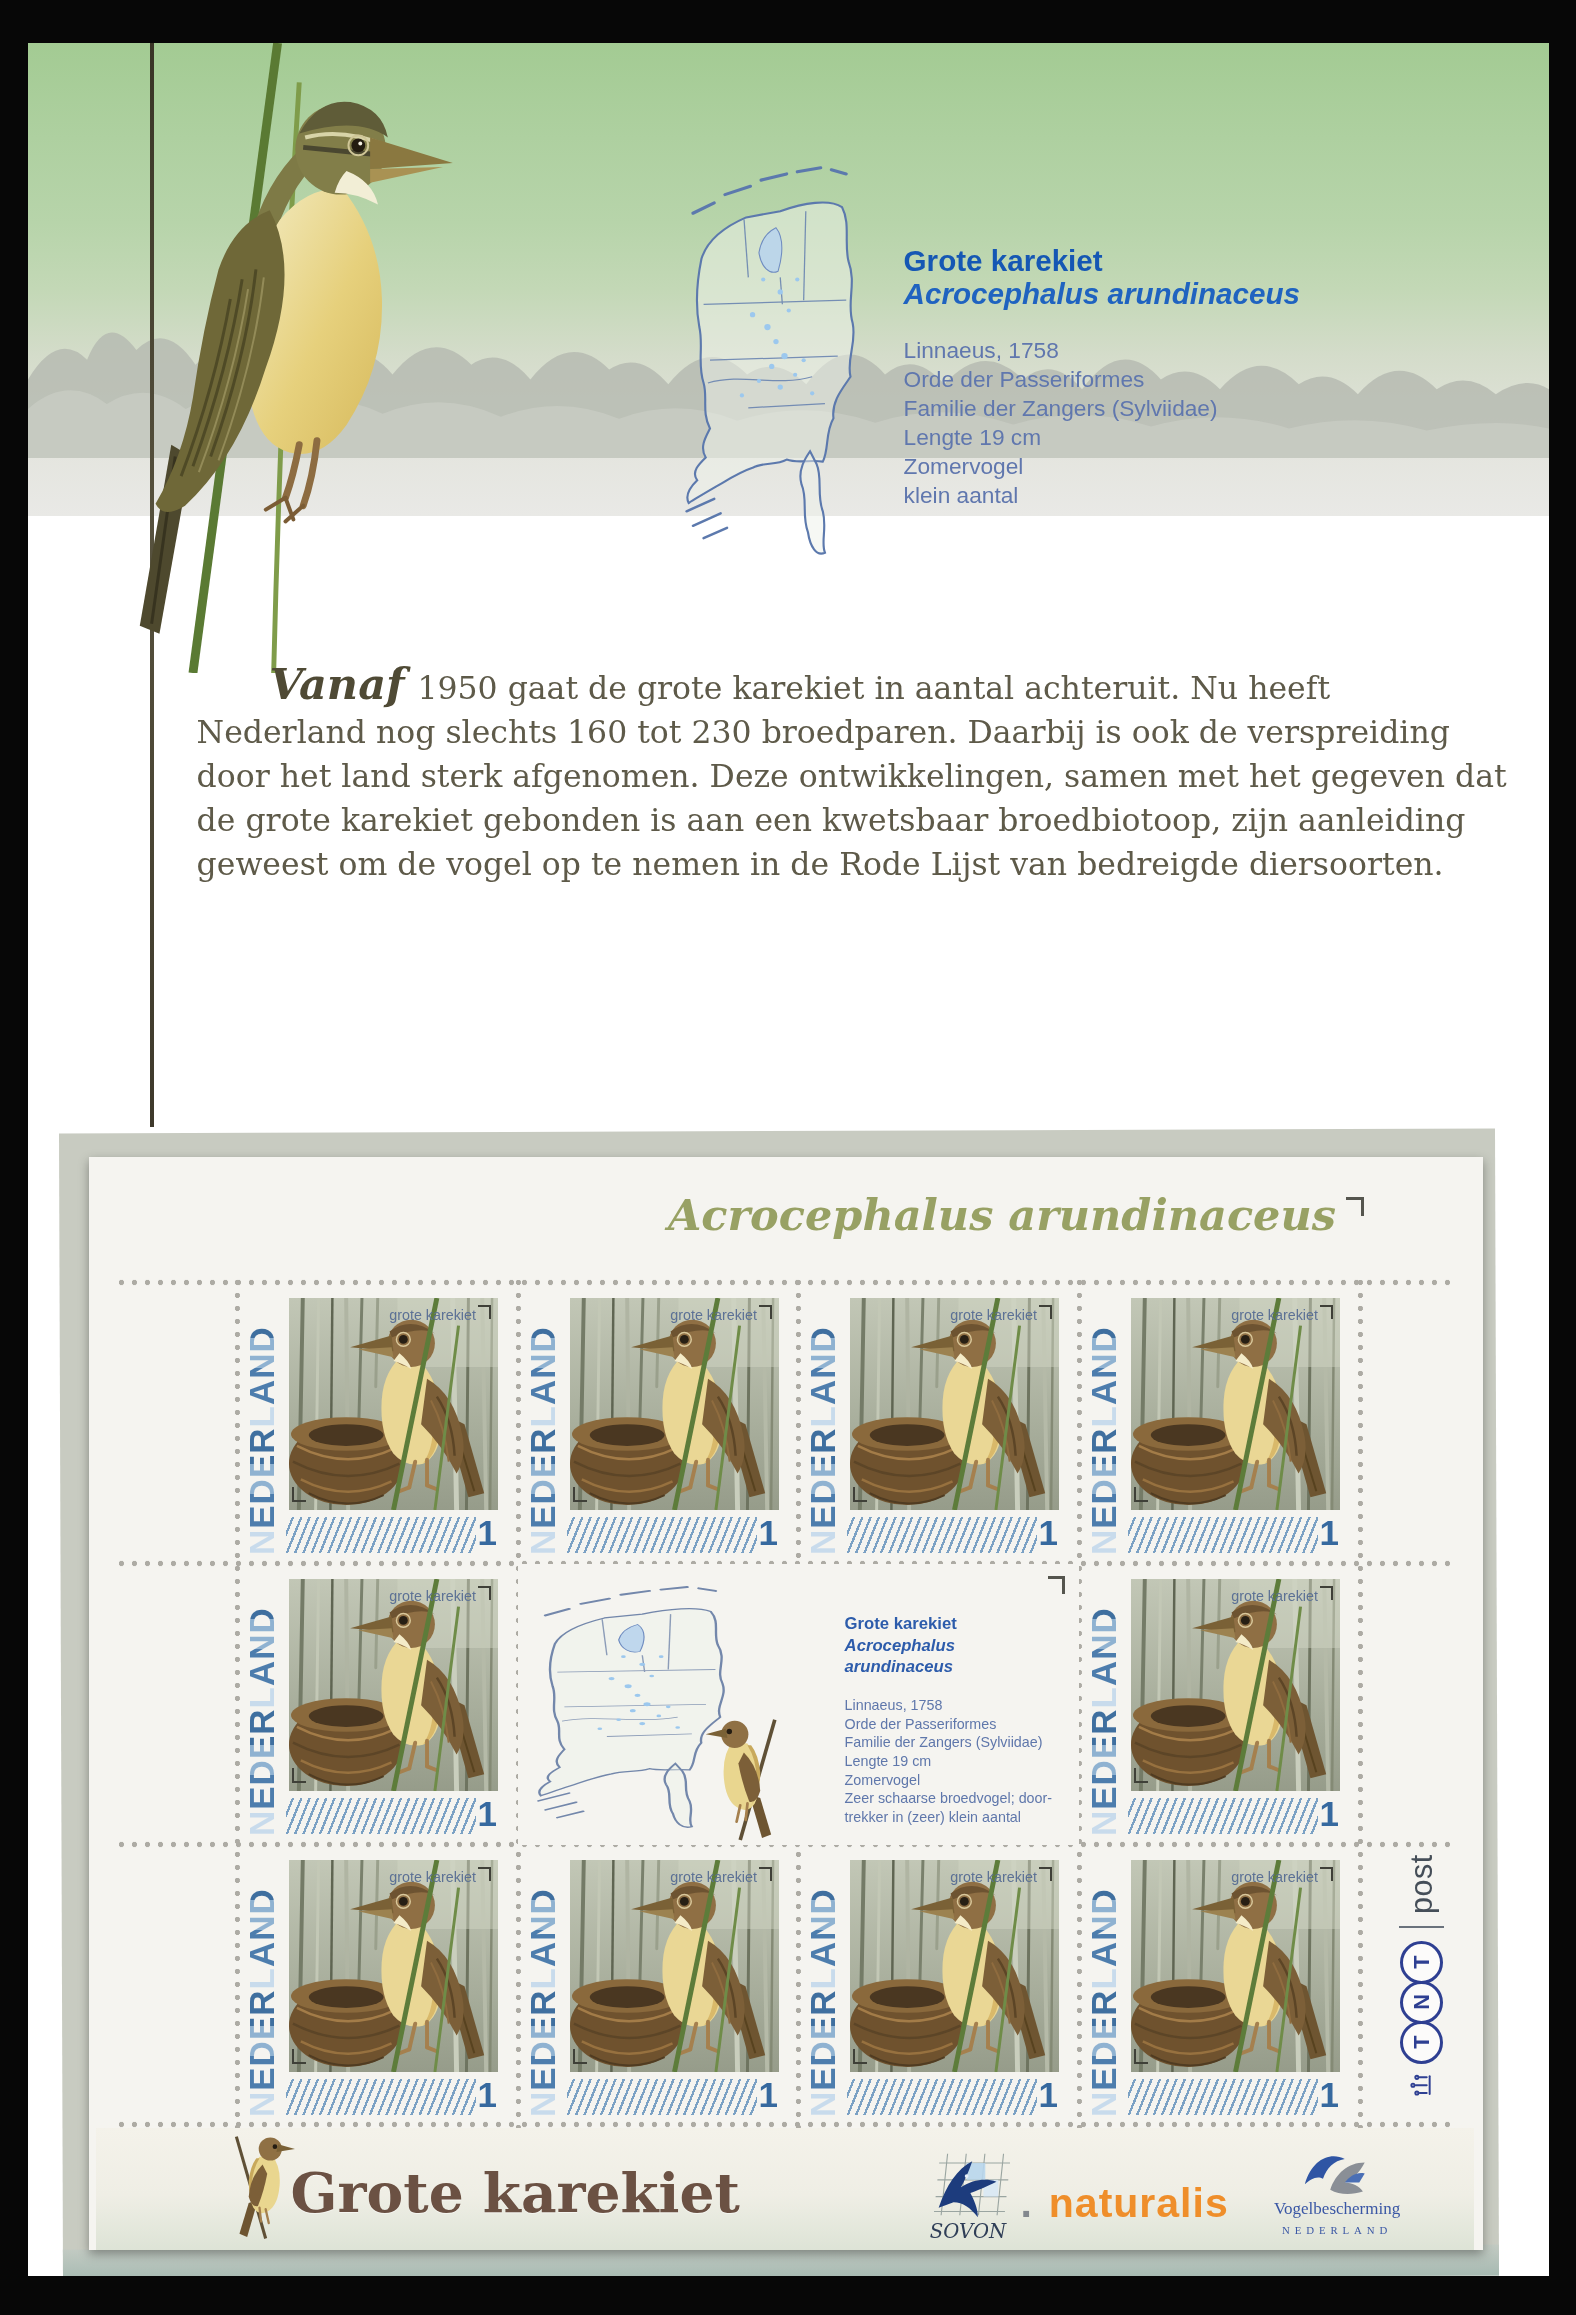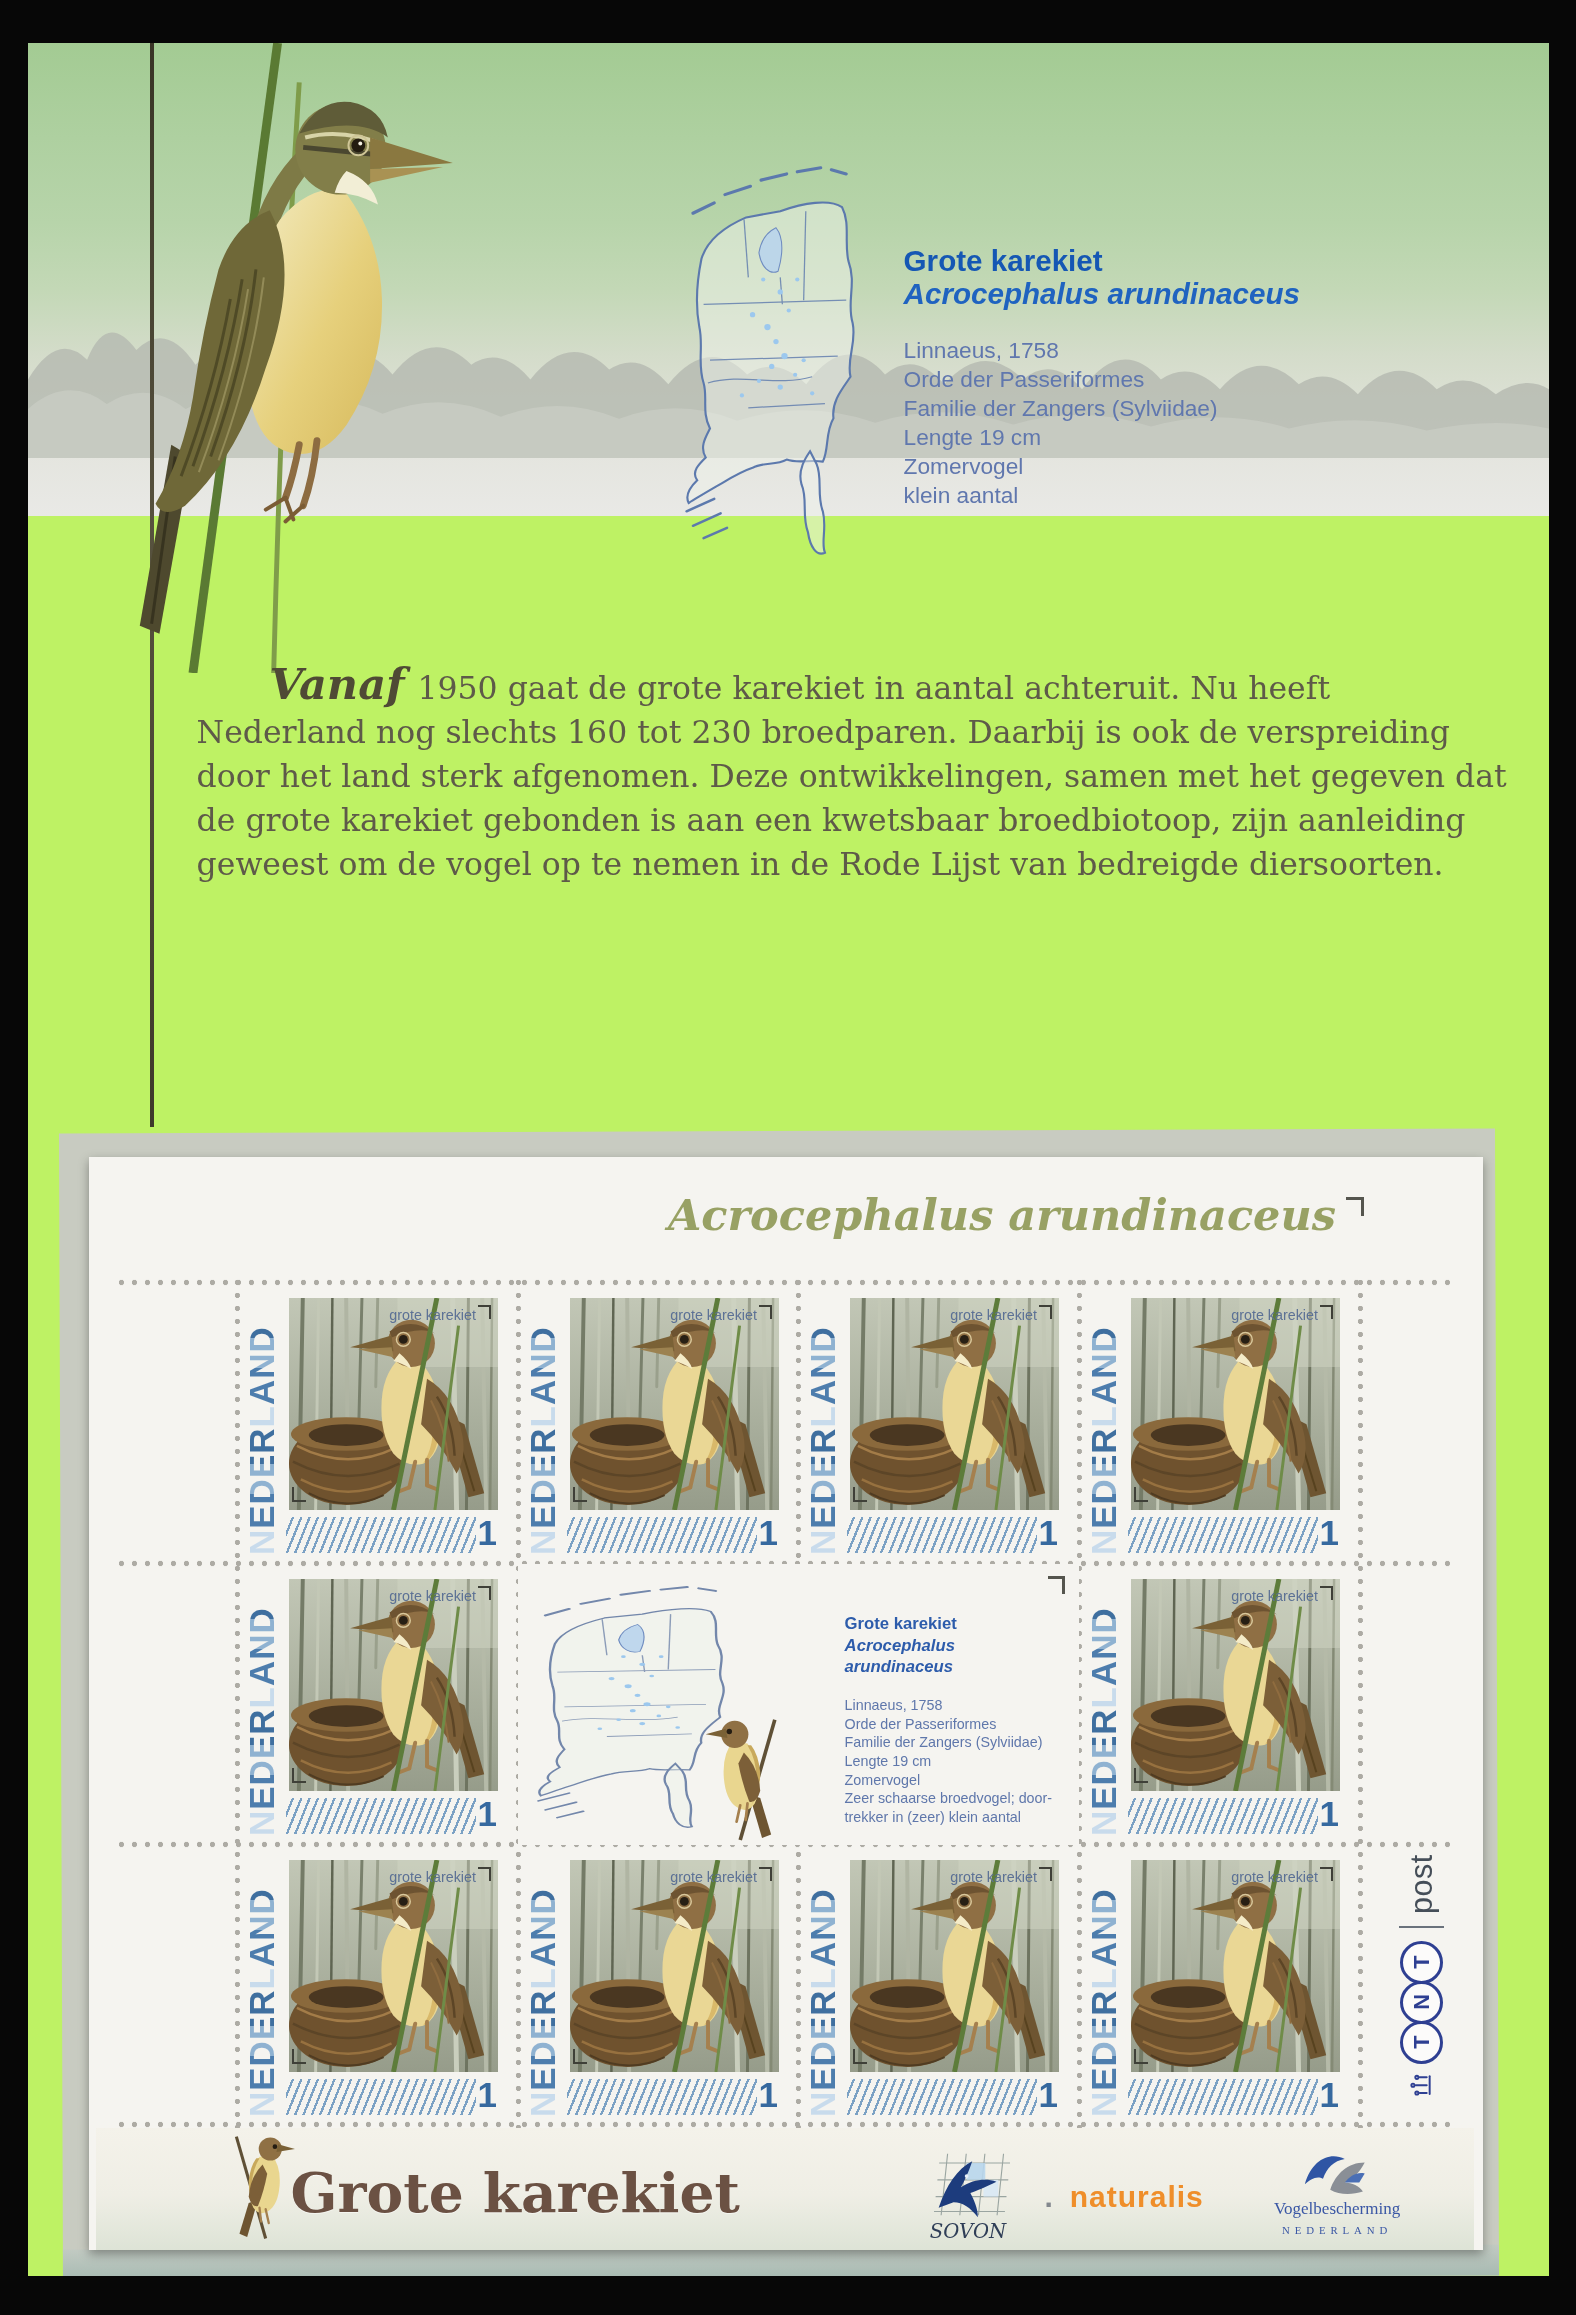--- a/index.html
+++ b/index.html
@@ -1,17 +1,17 @@
 <!DOCTYPE html>
 <html><head>
 <meta charset="utf-8">
 <style>
   html,body{margin:0;padding:0;background:#070707;}
   .canvas{position:relative;width:1576px;height:2316px;background:#070707;font-family:"Liberation Sans",sans-serif;overflow:hidden;}
-  .page{position:absolute;left:27.6px;top:43px;width:1521px;height:2233px;background:#bef264;overflow:hidden;}
+  .page{position:absolute;left:27.6px;top:43px;width:1521px;height:2233px;background:#ffffff;overflow:hidden;}
 
   
   .header-bg{position:absolute;left:0;top:0;width:1521px;height:473px;
     background:linear-gradient(180deg,#a3cb93 0%,#aed0a0 20%,#b7d4aa 38%,#c3d8b6 52%,#d4dcca 66%,#e3e4dd 84%,#e9e9e6 100%);}
   .treeline{position:absolute;left:0;top:248px;width:1521px;height:167px;}
   .reed-line{position:absolute;left:122px;top:0;width:4.9px;height:1084px;
     background:linear-gradient(180deg,#393426,#57523e 45%,#3e392b);}
   .hero-bird{position:absolute;left:17.7px;top:0;width:414px;height:630px;}
   .header-map{position:absolute;left:650px;top:104px;width:213px;height:414px;color:#5c79ad;}
 
@@ -79,21 +79,21 @@
 
   
   .sheet-footer-bg{position:absolute;left:7.9px;top:971px;width:1378px;height:122px;
     background:linear-gradient(180deg,#f4f2ea 0%,#efeee5 55%,#e3e7db 85%,#dde3d6 100%);}
   .footer-bird{position:absolute;left:128px;top:975px;width:85px;height:108px;}
   .sheet-footer-title{position:absolute;left:202px;top:1003px;font-family:"DejaVu Serif","Liberation Serif",serif;
     font-weight:bold;font-size:55px;color:#6b5143;text-shadow:0 1px 0 rgba(255,255,255,.5);}
   .sovon{position:absolute;left:830px;top:993px;width:99px;text-align:center;}
   .sovon-svg{width:85px;height:69px;display:block;margin:0 auto;}
   .sovon-text{font-family:"DejaVu Serif","Liberation Serif",serif;font-style:italic;font-size:19.7px;color:#2f3e57;margin-top:1px;}
-  .naturalis{position:absolute;left:932px;top:1023px;font-weight:bold;font-size:30px;color:#ef8e2a;letter-spacing:1px;margin-left:24px;}
+  .naturalis{position:absolute;left:932px;top:1023px;font-weight:bold;font-size:41px;color:#ef8e2a;letter-spacing:1px;}
   .nat-dot{color:#83888e;margin-right:15.8px;}
   .vogel{position:absolute;left:1135px;top:991px;width:227px;text-align:center;}
   .vb-svg{width:83px;height:49px;display:block;margin:0 auto;}
   .vb-main{font-family:"Liberation Serif",serif;font-size:17px;color:#3a57a5;line-height:23.6px;}
   .vb-sub{font-size:10.8px;letter-spacing:4.9px;color:#3a57a5;margin-top:3px;font-family:"Liberation Serif",serif;}
 </style>
 </head>
 <body>
 
 <svg width="0" height="0" style="position:absolute" aria-hidden="true">

